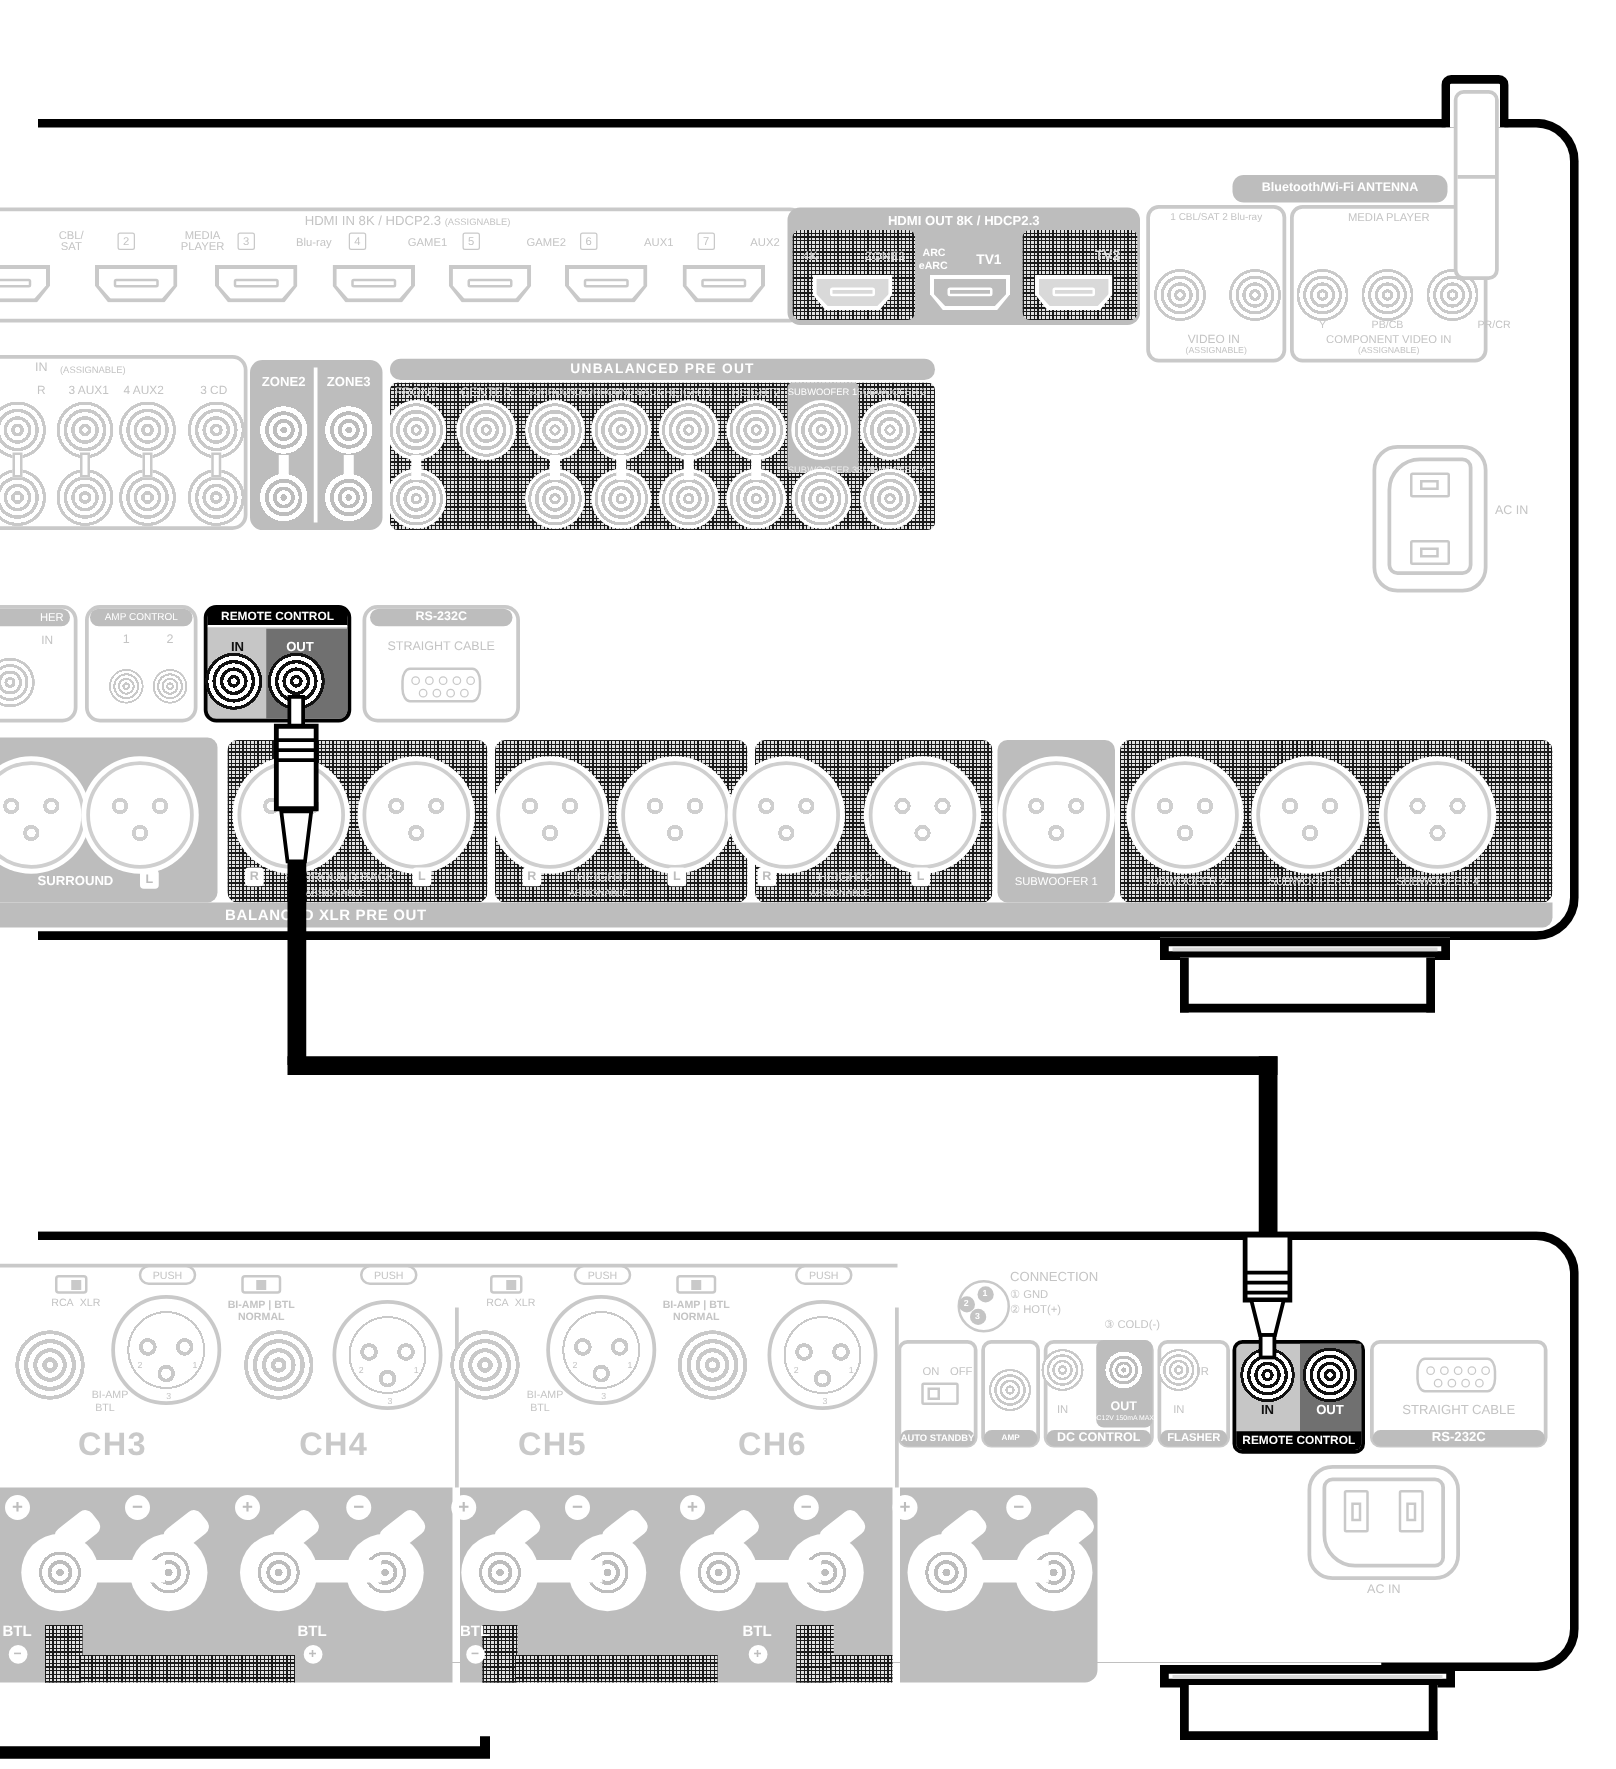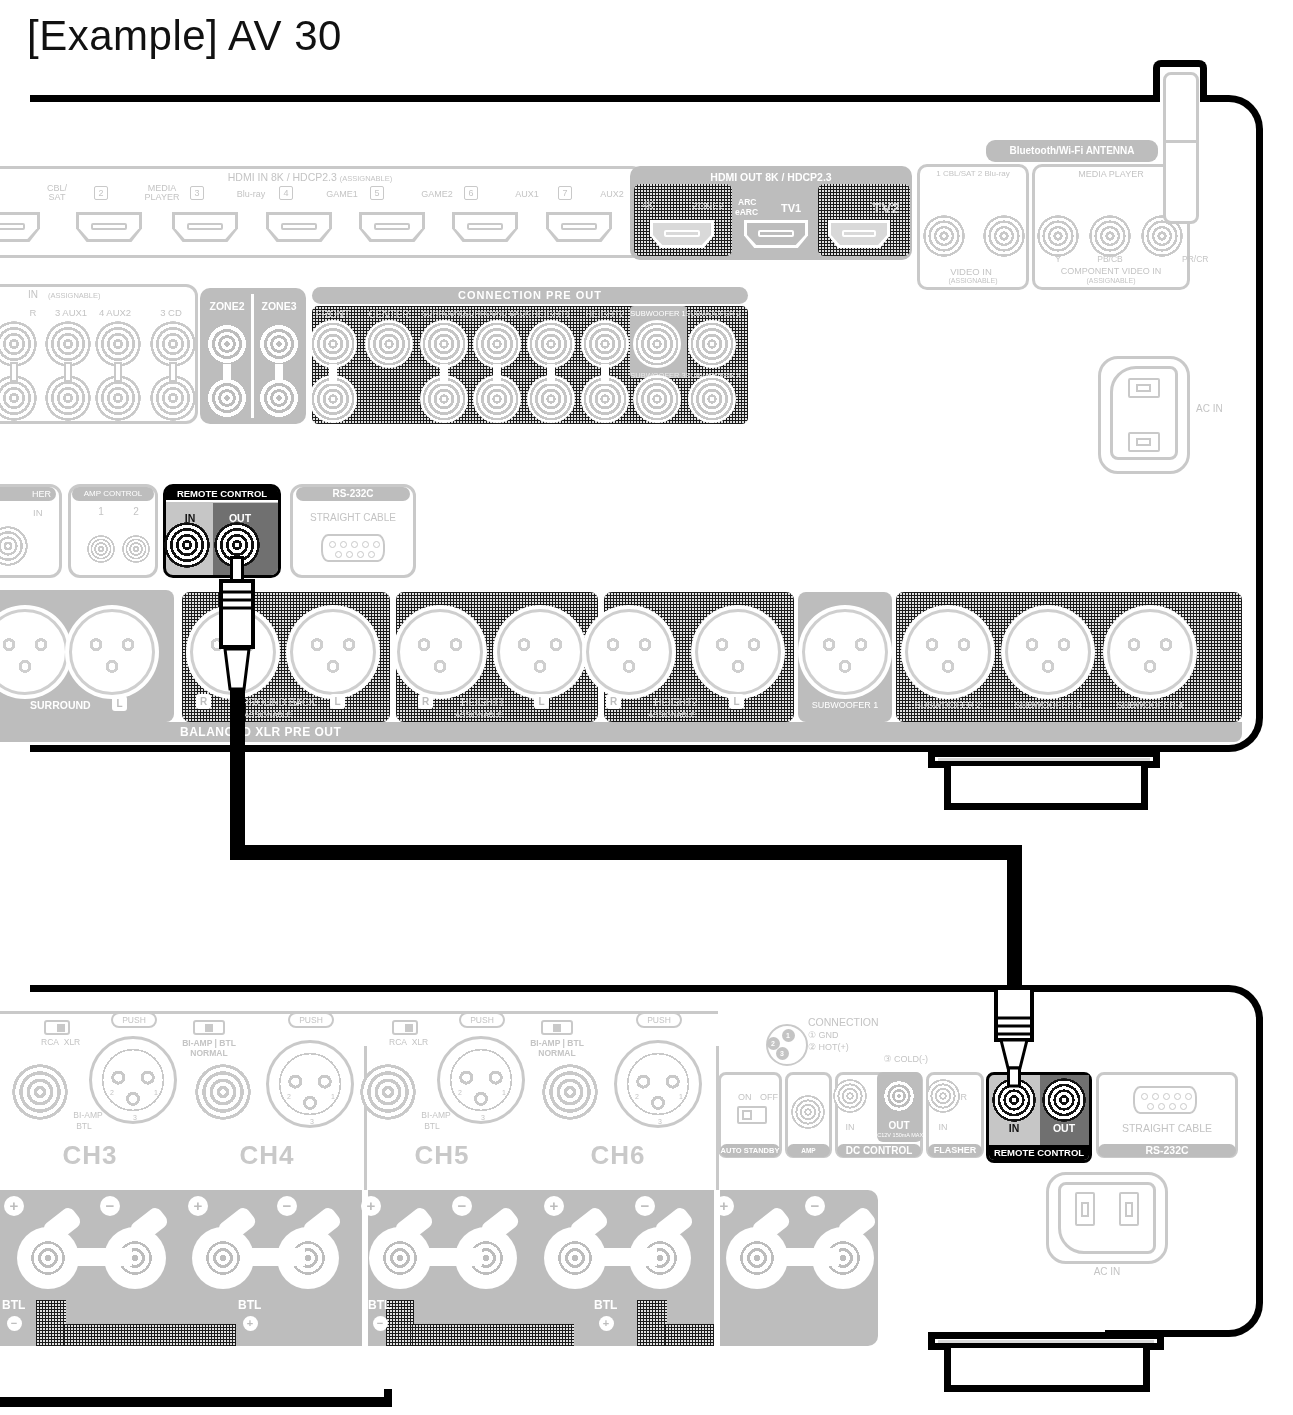--- a/index.html
+++ b/index.html
@@ -20,40 +20,39 @@
   .tag{background:#fff;color:#bdbdbd;font-weight:bold;text-align:center;border-radius:3px;font-size:10px;line-height:15px}
   .cable{background:#000}
   .title{color:#111;font-size:42px;letter-spacing:.5px}
   .z1{z-index:1}.z2{z-index:2}.z3{z-index:3}.z4{z-index:4}.z8{z-index:8}.z9{z-index:9}
 </style>
 </head>
 <body>
 
 <div id="stage">
 
-  <div class="a title" style="left:27px;top:12px">[Example] AV 30</div>
 
   <div class="a" style="left:30px;top:95px;width:1233px;height:657px;border:7px solid #000;border-left:none;border-radius:0 34px 34px 0"></div>
 
   <div class="a gb" style="left:-24px;top:166px;width:668px;height:92px"></div>
-  <div class="a ct" style="left:80px;top:171px;width:460px;height:13px;font-size:10.5px">
+  <div class="a ct" style="left:96px;top:171px;width:460px;height:13px;font-size:10.5px">
     <span>HDMI IN   8K / HDCP2.3</span>
     <span style="font-size:7.5px">(ASSIGNABLE)</span>
   </div>
 
   <div class="a gray" style="left:630px;top:166px;width:282px;height:94px;border-radius:10px"></div>
   <div class="a ct wt b" style="left:660px;top:171px;width:222px;height:13px;font-size:10.5px">HDMI OUT   8K / HDCP2.3</div>
   <div class="a hatch" style="left:634px;top:184px;width:98px;height:72px;border-radius:6px"></div>
   <div class="a hatch" style="left:818px;top:184px;width:92px;height:72px;border-radius:6px"></div>
   <div class="a" style="left:642px;top:200px;font-size:10px;color:#d3d3d3">4K</div>
   <div class="a lt ct" style="left:684px;top:200px;width:48px;font-size:9.5px">ZONE2</div>
   <div class="a wt b" style="left:738px;top:197px;font-size:8.5px">ARC</div>
   <div class="a wt b" style="left:735px;top:207px;font-size:8.5px">eARC</div>
   <div class="a wt b" style="left:781px;top:202px;font-size:11px">TV1</div>
-  <div class="a lt b ct" style="left:864px;top:199px;width:44px;font-size:15px">TV2</div>
+  <div class="a lt b ct" style="left:864px;top:199px;width:44px;font-size:11px">TV2</div>
 
   <div class="a pill z1" style="left:986px;top:140px;width:172px;height:22px;font-size:10px;font-weight:bold;line-height:22px">Bluetooth/Wi-Fi ANTENNA</div>
   <div class="a z2" style="left:1153px;top:60px;width:54px;height:42px;border:7px solid #000;border-bottom:none;border-radius:8px 8px 0 0;background:#fff"></div>
   <div class="a z3" style="left:1163px;top:72px;width:36px;height:152px;border:3px solid #c9c9c9;border-radius:8px;background:#fff"></div>
   <div class="a z3" style="left:1166px;top:140px;width:30px;height:2.5px;background:#c9c9c9"></div>
 
   <div class="a gb" style="left:917px;top:164px;width:112px;height:126px;border-radius:10px"></div>
   <div class="a ct" style="left:917px;top:169px;width:112px;font-size:8px">1 CBL/SAT    2 Blu-ray</div>
   <div class="a ct" style="left:921px;top:266px;width:100px;font-size:9.5px">VIDEO IN</div>
   <div class="a ct" style="left:921px;top:277px;width:104px;font-size:7px">(ASSIGNABLE)</div>
@@ -65,21 +64,21 @@
 
   <div class="a gb" style="left:-24px;top:284px;width:222px;height:140px"></div>
   <div class="a" style="left:28px;top:289px;font-size:10px">IN</div>
   <div class="a" style="left:48px;top:291px;font-size:7.5px">(ASSIGNABLE)</div>
 
   <div class="a gray" style="left:200px;top:288px;width:106px;height:136px;border-radius:10px"></div>
   <div class="a" style="left:251px;top:294px;width:3px;height:124px;background:#fff"></div>
   <div class="a wt b ct" style="left:203px;top:300px;width:48px;font-size:10.5px">ZONE2</div>
   <div class="a wt b ct" style="left:255px;top:300px;width:48px;font-size:10.5px">ZONE3</div>
 
-  <div class="a pill b" style="left:312px;top:287px;width:436px;height:17px;font-size:11px;line-height:17px;letter-spacing:1px">CONNECTION PRE OUT</div>
+  <div class="a pill b" style="left:312px;top:287px;width:436px;height:17px;font-size:11px;line-height:17px;letter-spacing:1px">UNBALANCED PRE OUT</div>
   <div class="a hatch" style="left:312px;top:306px;width:436px;height:118px;border-radius:6px"></div>
   <div class="a gray" style="left:630px;top:306px;width:57px;height:72px;border-radius:4px"></div>
 
   <div class="a" style="left:1098px;top:356px;width:92px;height:118px;border:3px solid #c9c9c9;border-radius:20px;background:#fff"></div>
   <div class="a" style="left:1110px;top:366px;width:68px;height:94px;border:3px solid #c9c9c9;border-radius:26px 8px 8px 8px"></div>
   <div class="a" style="left:1128px;top:378px;width:32px;height:20px;border:2.5px solid #c9c9c9;border-radius:2px"></div>
   <div class="a" style="left:1136px;top:384px;width:15px;height:8px;border:2px solid #c9c9c9"></div>
   <div class="a" style="left:1128px;top:432px;width:32px;height:20px;border:2.5px solid #c9c9c9;border-radius:2px"></div>
   <div class="a" style="left:1136px;top:438px;width:15px;height:8px;border:2px solid #c9c9c9"></div>
   <div class="a" style="left:1196px;top:403px;font-size:10px">AC IN</div>

